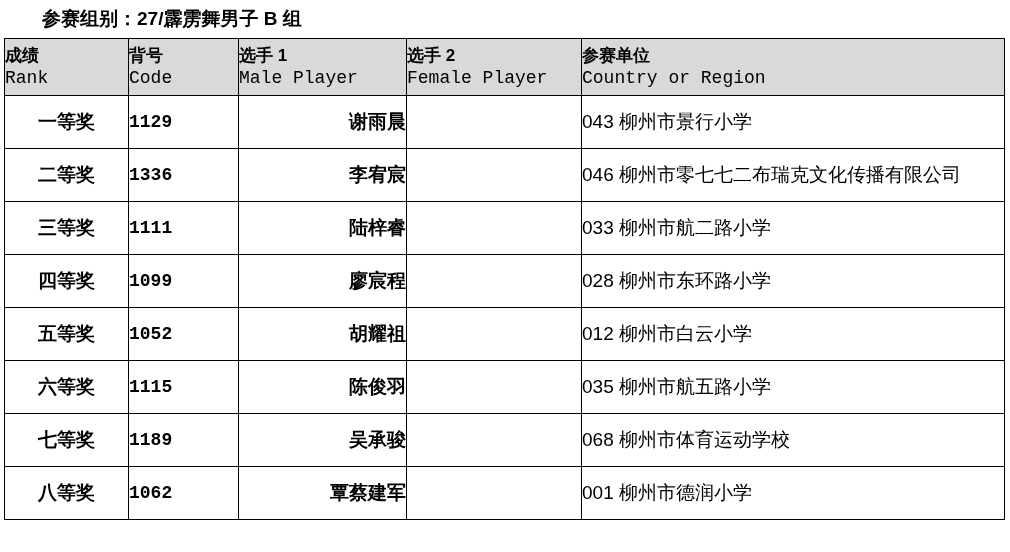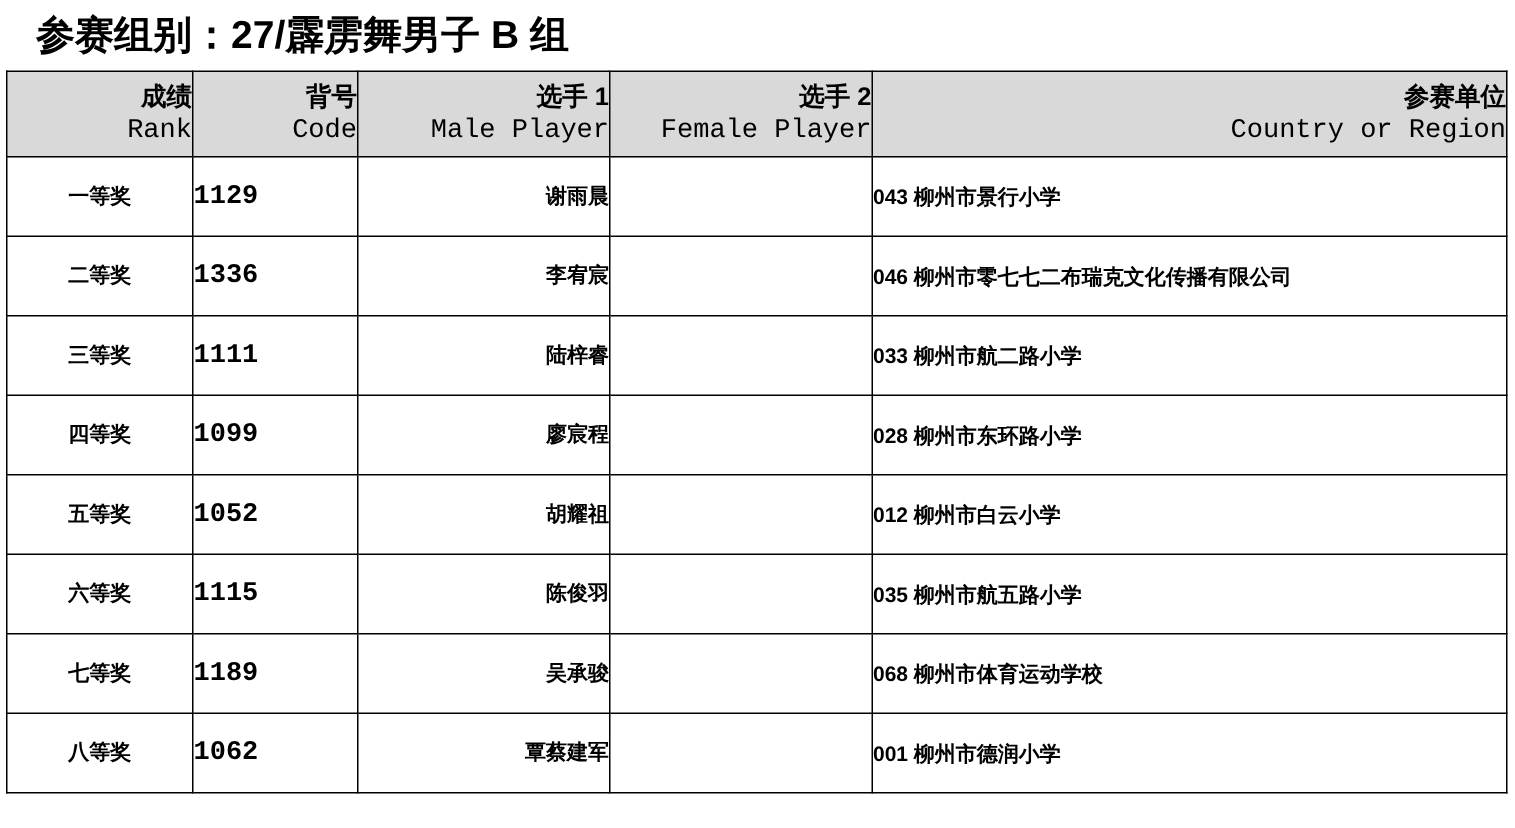--- a/index.html
+++ b/index.html
@@ -15,64 +15,64 @@
     overflow: hidden;
   }
   .page {
     position: relative;
     width: 1010px;
     height: 552px;
     box-sizing: border-box;
   }
   .group-title {
     font-family: "Liberation Sans", sans-serif;
-    font-size: 26px;
+    font-size: 19px;
     font-weight: bold;
-    padding: 6px 0 6px 24px;
+    padding: 6px 0 6px 42px;
     letter-spacing: 0px;
     white-space: nowrap;
   }
   table.results {
     border-collapse: collapse;
     width: 1000px;
     margin-left: 4px;
     table-layout: fixed;
   }
   table.results th,
   table.results td {
     border: 1px solid #000000;
     padding: 0;
     vertical-align: middle;
   }
   thead tr {
     background: #d9d9d9;
   }
   thead th {
     height: 56px;
-    text-align: right;
+    text-align: left;
     font-weight: bold;
     line-height: 1.25;
   }
   .hdr-cn {
     display: block;
     font-family: "Liberation Sans", sans-serif;
     font-size: 17px;
     font-weight: bold;
   }
   .hdr-en {
     display: block;
     font-family: "Liberation Mono", "DejaVu Sans Mono", monospace;
     font-size: 18px;
     font-weight: normal;
     margin-top: 1px;
   }
   tbody td {
     height: 52px;
     font-family: "Liberation Sans", sans-serif;
-    font-size: 14px;
+    font-size: 19px;
     font-weight: bold;
   }
   td.rank {
     text-align: center;
   }
   td.code {
     text-align: left;
     font-family: "Liberation Mono", "DejaVu Sans Mono", monospace;
     font-size: 18px;
     font-weight: bold;
@@ -80,21 +80,21 @@
   td.male {
     text-align: right;
   }
   td.female {
     text-align: center;
   }
   td.unit {
     text-align: left;
     padding: 4px 6px 4px 9px;
     line-height: 1.35;
-    font-weight: bold;
+    font-weight: normal;
   }
   col.c-rank   { width: 124px; }
   col.c-code   { width: 110px; }
   col.c-male   { width: 168px; }
   col.c-female { width: 175px; }
   col.c-unit   { width: 423px; }
 </style>
 </head>
 <body>
 

